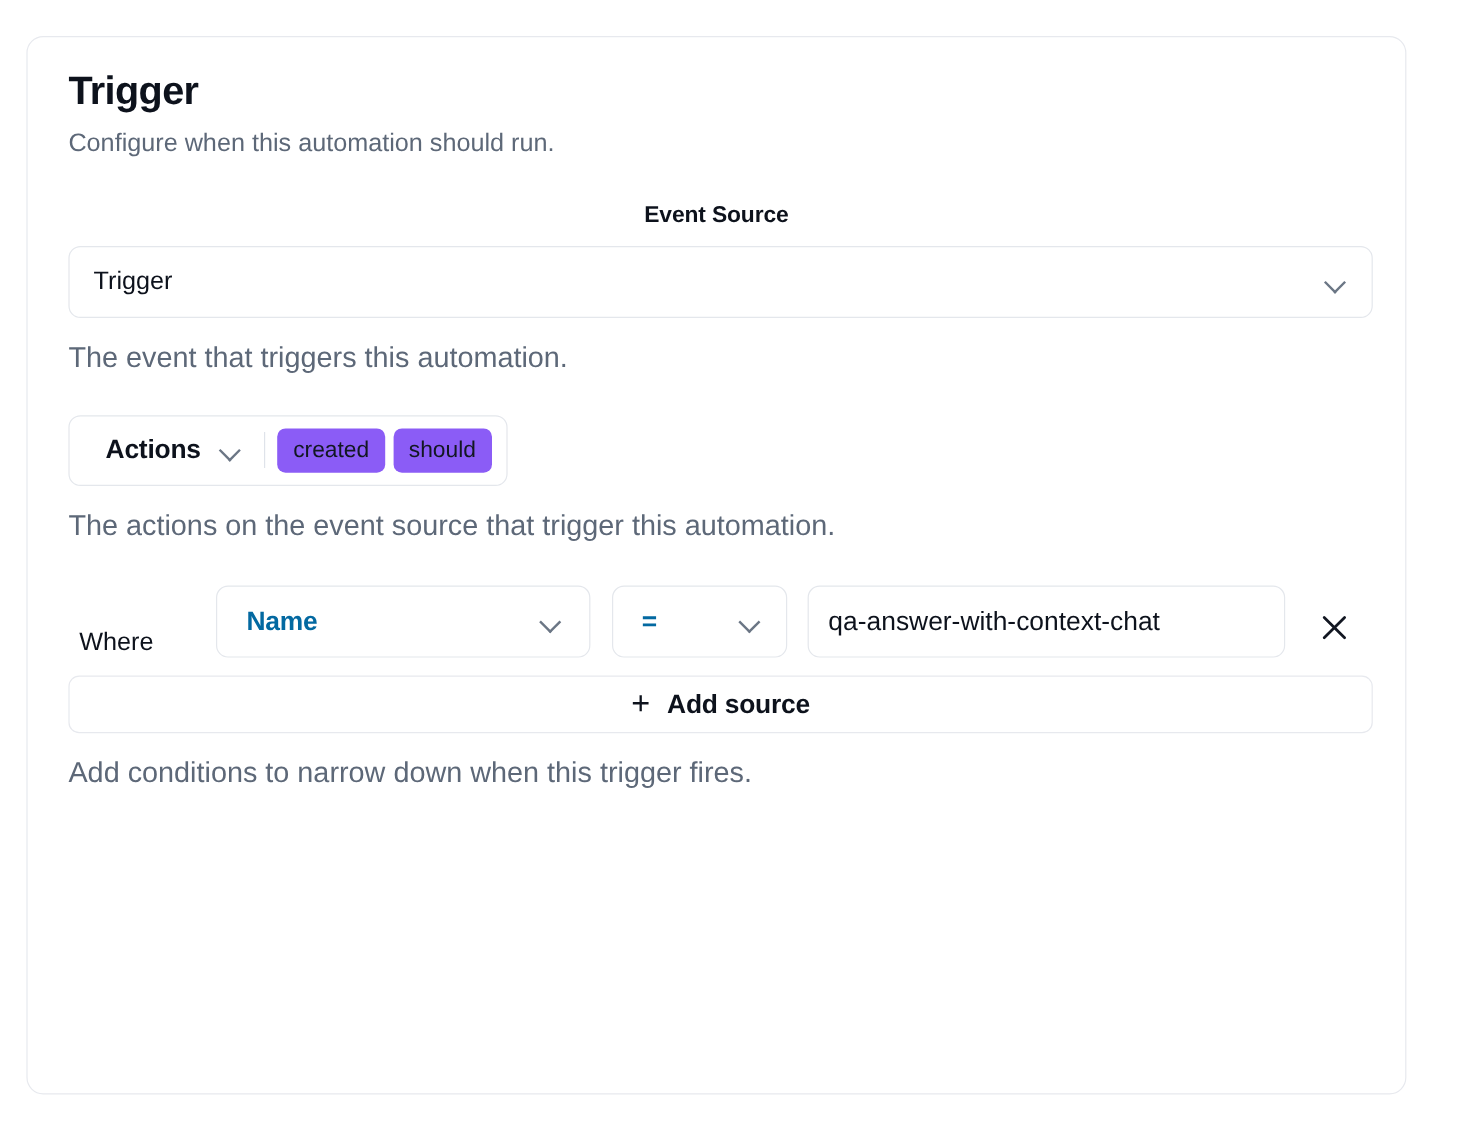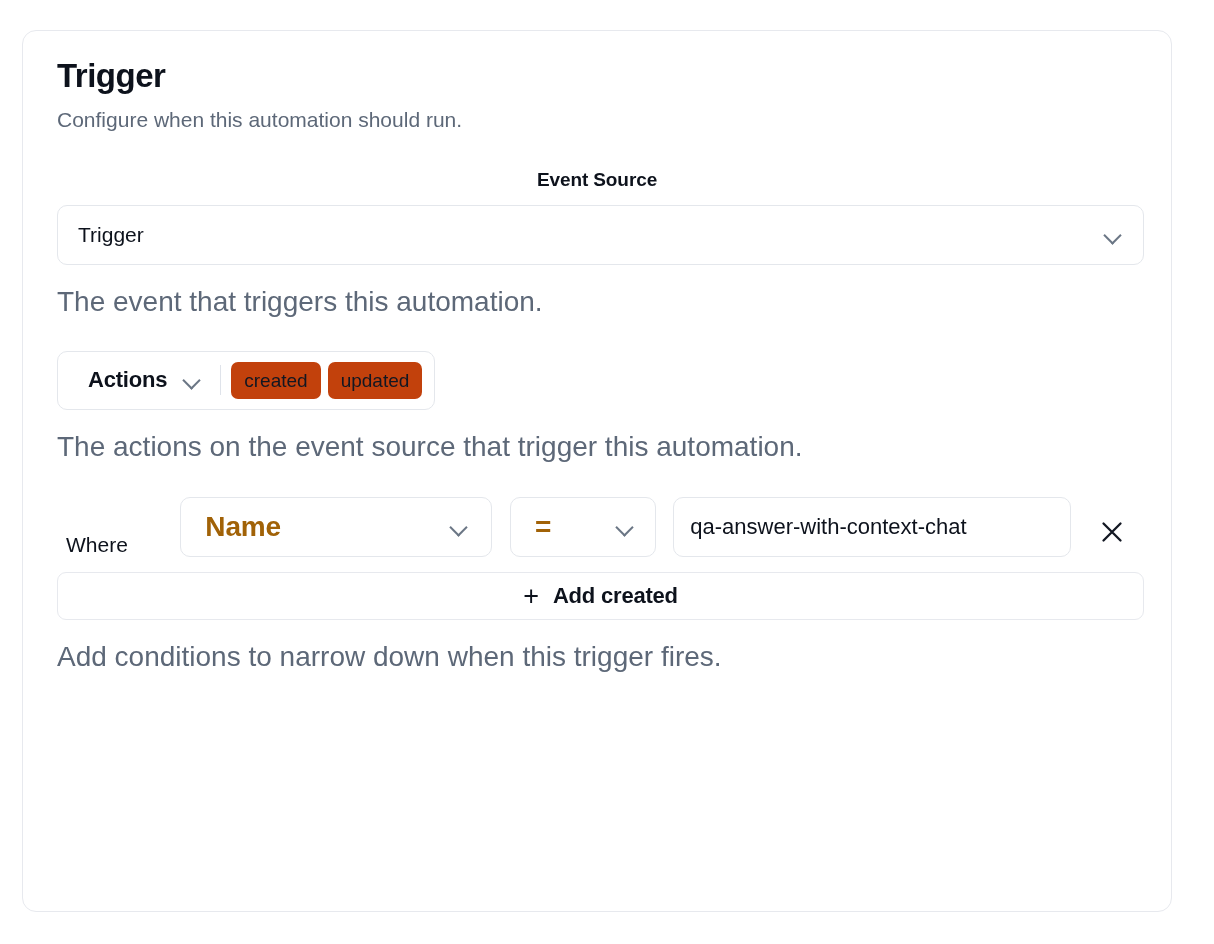--- a/index.html
+++ b/index.html
@@ -47,21 +47,21 @@
   .field-label {
     font-size: 19px;
     font-weight: bold;
     color: #0d121c;
     margin: 0 0 14px 0;
     letter-spacing: -0.1px;
     text-align: center;
   }
 
   .help-text {
-    font-size: 28px;
+    font-size: 24px;
     color: #5d6878;
     margin: 20px 0 0 0;
     line-height: 1.2;
   }
 
   .block { margin-bottom: 32px; }
 
   
   .select-full {
     position: relative;
@@ -123,21 +123,21 @@
   }
   .divider-v {
     width: 1px;
     height: 30px;
     background: #dfe3ea;
     margin: 0 10px 0 2px;
     flex: none;
   }
   .chips { display: flex; align-items: center; gap: 7px; }
   .chip {
-    background: #c2410c;
+    background: #8b5cf6;
     color: #121722;
     font-size: 19px;
     border-radius: 7px;
     padding: 9px 13px;
     line-height: 1;
     cursor: pointer;
   }
 
   
   .filter-row {
@@ -157,23 +157,23 @@
     height: 60px;
     border: 1px solid #e4e7ec;
     border-radius: 10px;
     background: #ffffff;
     display: flex;
     align-items: center;
     padding: 0 18px 0 24px;
     cursor: pointer;
   }
   .sel-box .sel-value {
-    font-size: 28px;
-    font-weight: bold;
-    color: #a16207;
+    font-size: 22px;
+    font-weight: bold;
+    color: #0369a1;
     letter-spacing: -0.2px;
   }
   .sel-field { width: 313px; }
   .sel-op { width: 147px; margin-left: 18px; }
   .sel-field .chev { position: absolute; right: 24px; top: 21px; }
   .sel-op .chev { position: absolute; right: 22px; top: 21px; }
 
   .value-input {
     width: 400px;
     height: 60px;
@@ -247,21 +247,21 @@
 
     <div class="block">
       <div class="actions-box">
         <div class="actions-trigger">
           <span class="atx">Actions</span>
           <span class="chev"></span>
         </div>
         <span class="divider-v"></span>
         <div class="chips">
           <span class="chip">created</span>
-          <span class="chip">updated</span>
+          <span class="chip">should</span>
         </div>
       </div>
       <p class="help-text">The actions on the event source that trigger this automation.</p>
     </div>
 
     <div class="block">
 
       <div class="filter-row">
         <span class="where-label">Where</span>
 
@@ -279,20 +279,20 @@
 
         <button class="remove-btn">
           <svg width="26" height="26" viewBox="0 0 26 26">
             <path d="M4.5 4.5 L21.5 21.5 M21.5 4.5 L4.5 21.5" stroke="#121722" stroke-width="2.3" stroke-linecap="round" fill="none"></path>
           </svg>
         </button>
       </div>
 
       <div class="add-filter">
         <span class="plus">+</span>
-        <span class="afl">Add created</span>
+        <span class="afl">Add source</span>
       </div>
 
       <p class="help-text">Add conditions to narrow down when this trigger fires.</p>
     </div>
 
   </section>
 </div>
 
 </body></html>

